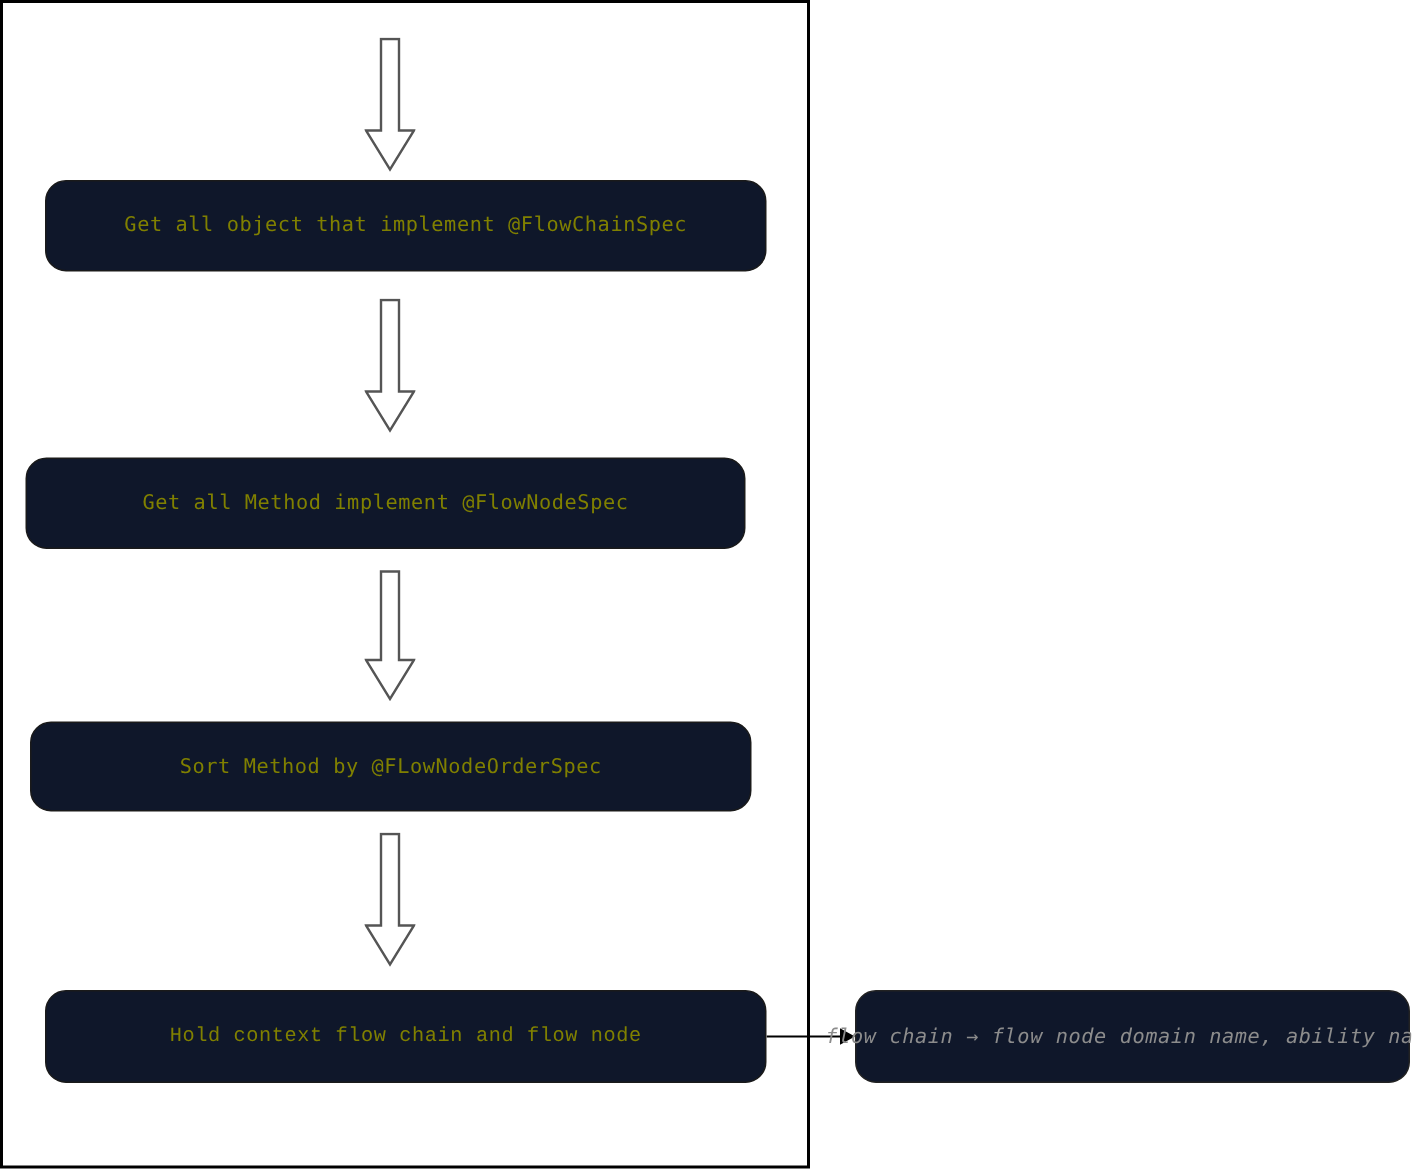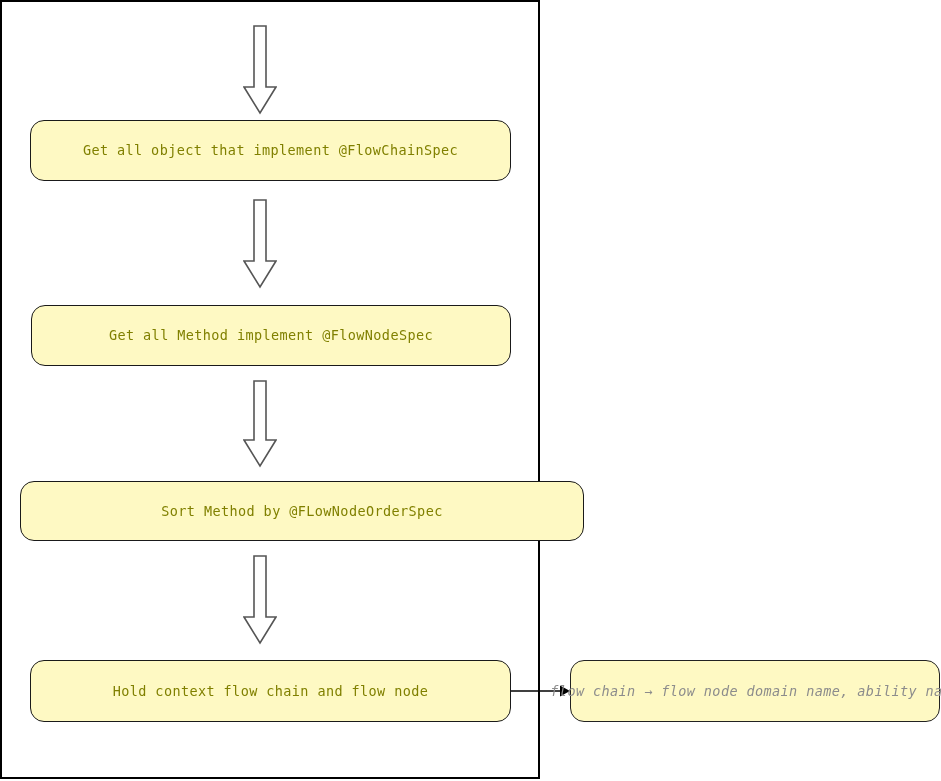--- a/index.html
+++ b/index.html
@@ -30,21 +30,21 @@
     box-sizing: border-box;
     background: transparent;
   }
 
   
   .node {
     position: absolute;
     box-sizing: border-box;
     border: 1.6px solid #1a1a1a;
     border-radius: 14px;
-    background: #fef9c3;
+    background: #0f172a;
     display: flex;
     align-items: center;
     justify-content: center;
     flex-direction: column;
     text-align: center;
   }
   .node .line {
     color: #808000;
     font-size: 13.5px;
     line-height: 21px;
@@ -93,41 +93,41 @@
   <div class="node" style="left:30px; top:120px; width:481px; height:61px;">
     <div class="line">Get all object that implement @FlowChainSpec</div>
   </div>
 
   <div class="blockarrow" style="left:243px; top:199px; width:34px; height:90px;">
     <svg width="34" height="90" viewBox="0 0 34 90">
       <polygon points="11,1 23,1 23,62 33,62 17,88 1,62 11,62" fill="#ffffff" stroke="#555555" stroke-width="1.6" stroke-linejoin="miter"></polygon>
     </svg>
   </div>
 
-  <div class="node" style="left:31px; top:305px; width:480px; height:61px;text-align:center;">
+  <div class="node" style="left:17px; top:305px; width:480px; height:61px;text-align:center;">
     <div class="line">Get all Method implement @FlowNodeSpec</div>
   </div>
 
   <div class="blockarrow" style="left:243px; top:380px; width:34px; height:88px;">
     <svg width="34" height="88" viewBox="0 0 34 88">
       <polygon points="11,1 23,1 23,60 33,60 17,86 1,60 11,60" fill="#ffffff" stroke="#555555" stroke-width="1.6" stroke-linejoin="miter"></polygon>
     </svg>
   </div>
 
-  <div class="node" style="left:20px; top:481px; width:564px; height:60px;">
+  <div class="node" style="left:20px; top:481px; width:481px; height:60px;">
     <div class="line">Sort Method by @FLowNodeOrderSpec</div>
   </div>
 
   <div class="blockarrow" style="left:243px; top:555px; width:34px; height:90px;">
     <svg width="34" height="90" viewBox="0 0 34 90">
       <polygon points="11,1 23,1 23,62 33,62 17,88 1,62 11,62" fill="#ffffff" stroke="#555555" stroke-width="1.6" stroke-linejoin="miter"></polygon>
     </svg>
   </div>
 
-  <div class="node" style="left:30px; top:660px; width:481px; height:62px;">
+  <div class="node" style="left:30px; top:660px; width:481px; height:62px;font-family:Liberation Mono, monospace;">
     <div class="line">Hold context flow chain and flow node</div>
   </div>
 
   <div class="connector" style="left:511px; top:682px; width:60px; height:18px;">
     <svg width="60" height="18" viewBox="0 0 60 18">
       <line x1="0" y1="9" x2="49" y2="9" stroke="#000000" stroke-width="1.4"></line>
       <polygon points="49,3.5 59,9 49,14.5" fill="#000000"></polygon>
     </svg>
   </div>
 

